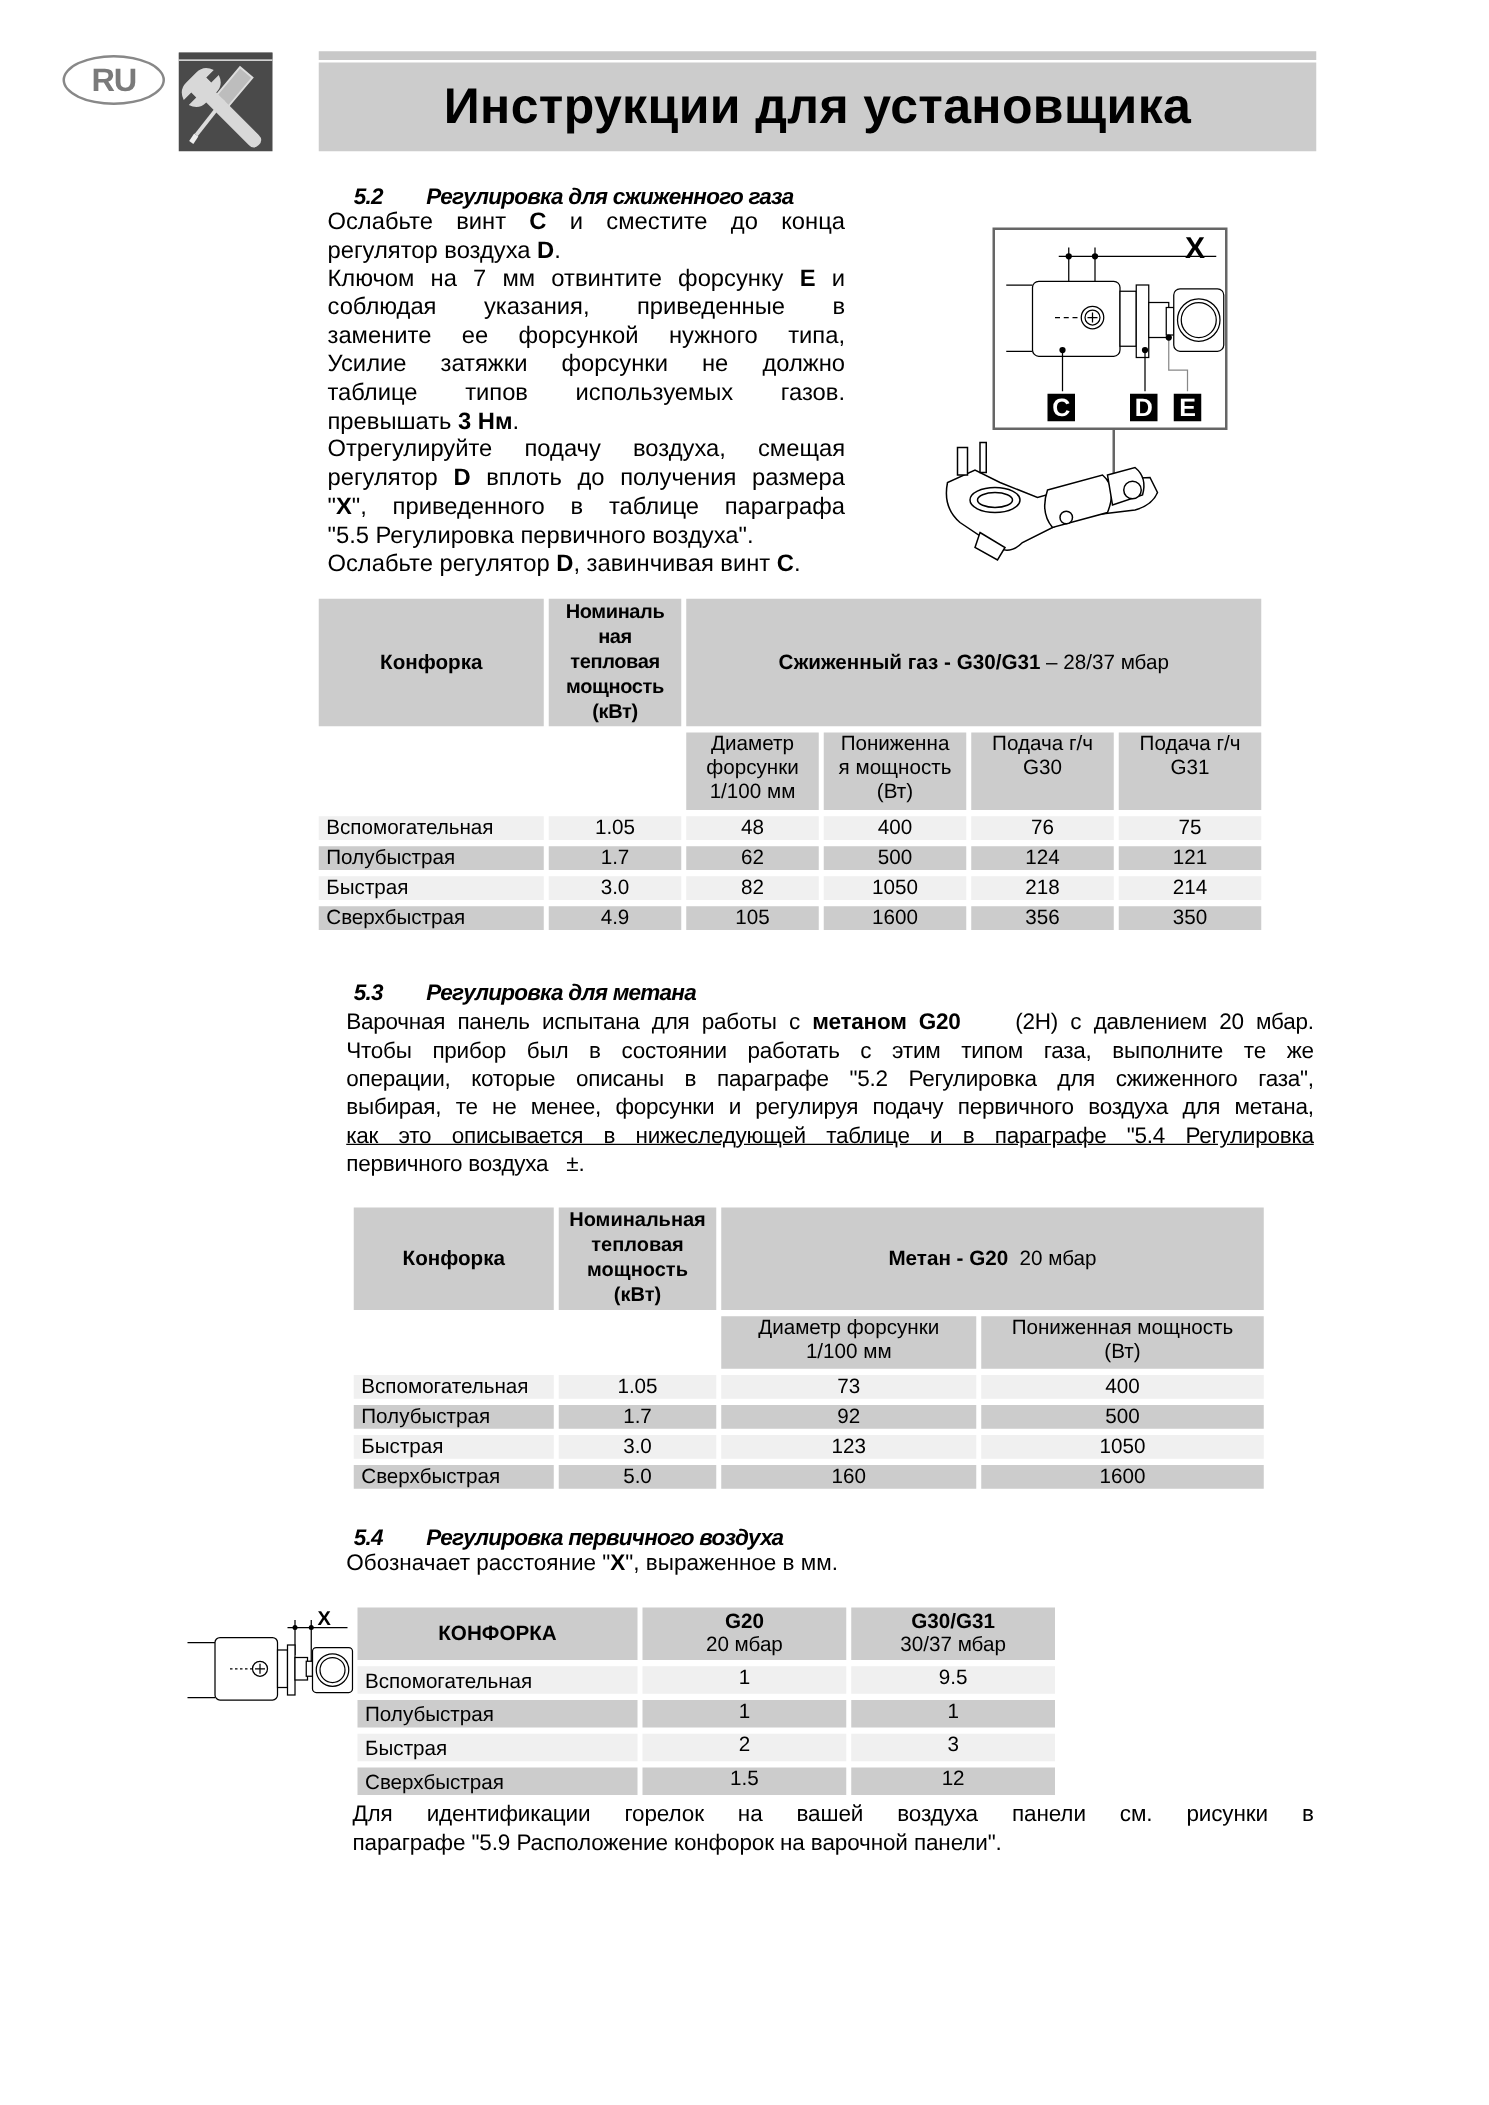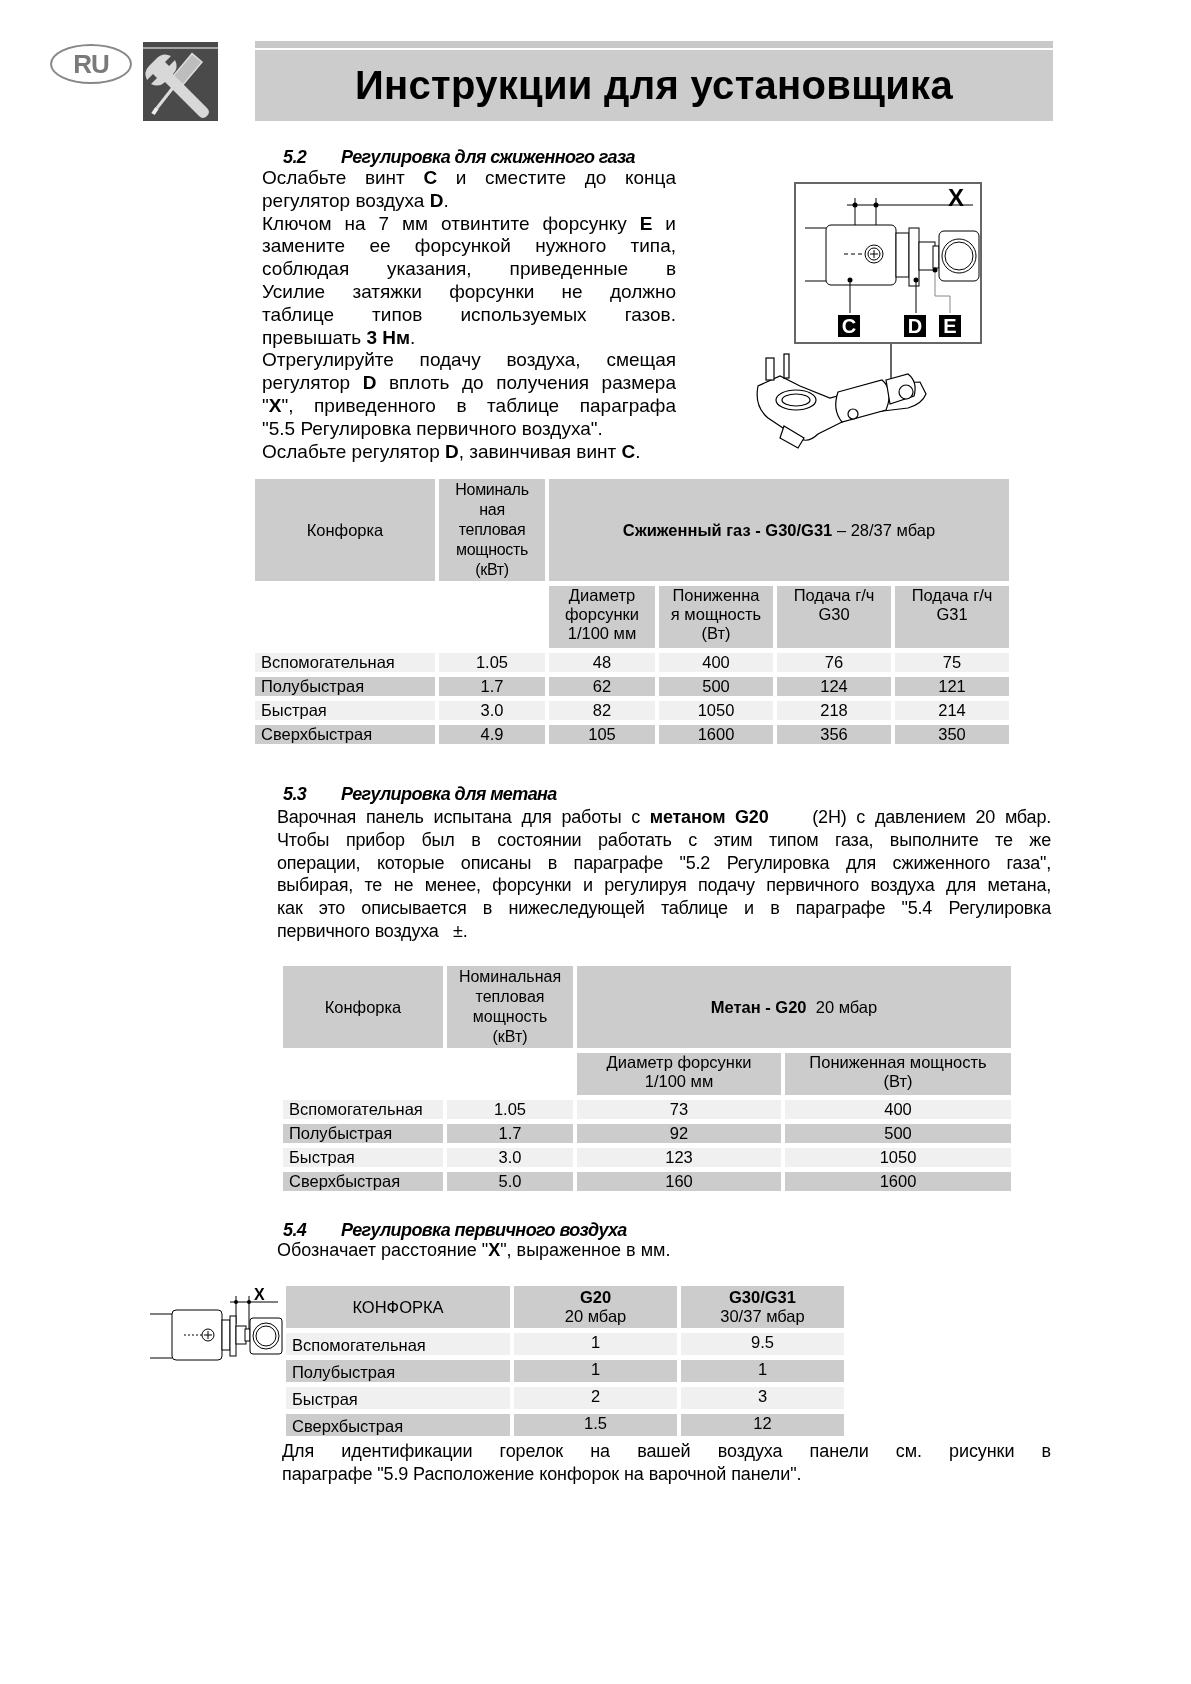--- a/index.html
+++ b/index.html
@@ -28,21 +28,21 @@
 
   .narrow { font-family: "Liberation Sans", sans-serif; letter-spacing: -0.3px; }
 
   
   table.gas { position: absolute; border-collapse: separate; border-spacing: 4px 5px; font-size: 16.5px; }
   table.gas td { padding: 0 6px; vertical-align: middle; }
   .hdr { background: #cccccc; }
   .row-l { background: #f0f0f0; }
   .row-d { background: #cccccc; }
   .ctr { text-align: center; }
-  .b { font-weight: normal; text-align: center; }
+  .b { font-weight: bold; text-align: center; }
 
   
   .diagram { position: absolute; }
 </style>
 </head>
 <body>
 
 <div class="ru-badge">
     <span>RU</span>
   </div>
@@ -67,22 +67,22 @@
   <h1>Инструкции для установщика</h1>
 </div>
 
 <div class="sec-head" style="left:283px; top:147px;">
   <span class="num">5.2</span><span>Регулировка для сжиженного газа</span>
 </div>
 <div class="para" id="p52" style="left:262px; top:167px; width:414px;">
     <p class="j"><span style="white-space: pre-wrap;">Ослабьте винт </span><b style="white-space: pre-wrap;">C</b><span style="white-space: pre-wrap;"> и сместите до конца</span></p>
     <p class="l"><span style="white-space: pre-wrap;">регулятор воздуха </span><b style="white-space: pre-wrap;">D</b><span style="white-space: pre-wrap;">.</span></p>
     <p class="j"><span style="white-space: pre-wrap;">Ключом на 7 мм отвинтите форсунку </span><b style="white-space: pre-wrap;">E</b><span style="white-space: pre-wrap;"> и</span></p>
+    <p class="j"><span style="white-space: pre-wrap;">соблюдая указания, приведенные в</span></p>
     <p class="j"><span style="white-space: pre-wrap;">замените ее форсункой нужного типа,</span></p>
-    <p class="j"><span style="white-space: pre-wrap;">соблюдая указания, приведенные в</span></p>
     <p class="j"><span style="white-space: pre-wrap;">Усилие затяжки форсунки не должно</span></p>
     <p class="j"><span style="white-space: pre-wrap;">таблице типов используемых газов.</span></p>
     <p class="l"><span style="white-space: pre-wrap;">превышать </span><b style="white-space: pre-wrap;">3 Нм</b><span style="white-space: pre-wrap;">.</span></p>
     <p class="j"><span style="white-space: pre-wrap;">Отрегулируйте подачу воздуха, смещая</span></p>
     <p class="j"><span style="white-space: pre-wrap;">регулятор </span><b style="white-space: pre-wrap;">D</b><span style="white-space: pre-wrap;"> вплоть до получения размера</span></p>
     <p class="j"><span style="white-space: pre-wrap;">"</span><b style="white-space: pre-wrap;">X</b><span style="white-space: pre-wrap;">", приведенного в таблице параграфа</span></p>
     <p class="l"><span style="white-space: pre-wrap;">"5.5 Регулировка первичного воздуха".</span></p>
     <p class="l"><span style="white-space: pre-wrap;">Ослабьте регулятор </span><b style="white-space: pre-wrap;">D</b><span style="white-space: pre-wrap;">, завинчивая винт </span><b style="white-space: pre-wrap;">C</b><span style="white-space: pre-wrap;">.</span></p>
   </div>
 
@@ -206,21 +206,21 @@
 </table>
 
 <div class="sec-head" style="left:283px; top:784px;">
   <span class="num">5.3</span><span>Регулировка для метана</span>
 </div>
 <div class="para" id="p53" style="left:277px; top:806px; width:774px; font-size:18px; letter-spacing:-0.2px;">
     <p class="j"><span style="white-space: pre-wrap;">Варочная панель испытана для работы с </span><b style="white-space: pre-wrap;">метаном G20</b><span style="white-space: pre-wrap; padding-left: 34px;"> (2H) с давлением 20 мбар.</span></p>
     <p class="j"><span style="white-space: pre-wrap;">Чтобы прибор был в состоянии работать с этим типом газа, выполните те же</span></p>
     <p class="j"><span style="white-space: pre-wrap;">операции, которые описаны в параграфе "5.2 Регулировка для сжиженного газа",</span></p>
     <p class="j"><span style="white-space: pre-wrap;">выбирая, те не менее, форсунки и регулируя подачу первичного воздуха для метана,</span></p>
-    <p class="j"><span style="white-space: pre-wrap;">как это описывается в нижеследующей таблице и в параграфе "5.4 Регулировка</span></p>
+    <p class="j"><span style="white-space: pre-wrap; text-decoration: underline;">как это описывается в нижеследующей таблице и в параграфе "5.4 Регулировка</span></p>
     <p class="l"><span style="white-space: pre-wrap;">первичного воздуха   ±.</span></p>
   </div>
 
 <table class="gas" id="tbl-met" style="left:279px; top:961px;">
   <colgroup>
       <col style="width:160px">
       <col style="width:126px">
       <col style="width:204px">
       <col style="width:226px">
     </colgroup>

